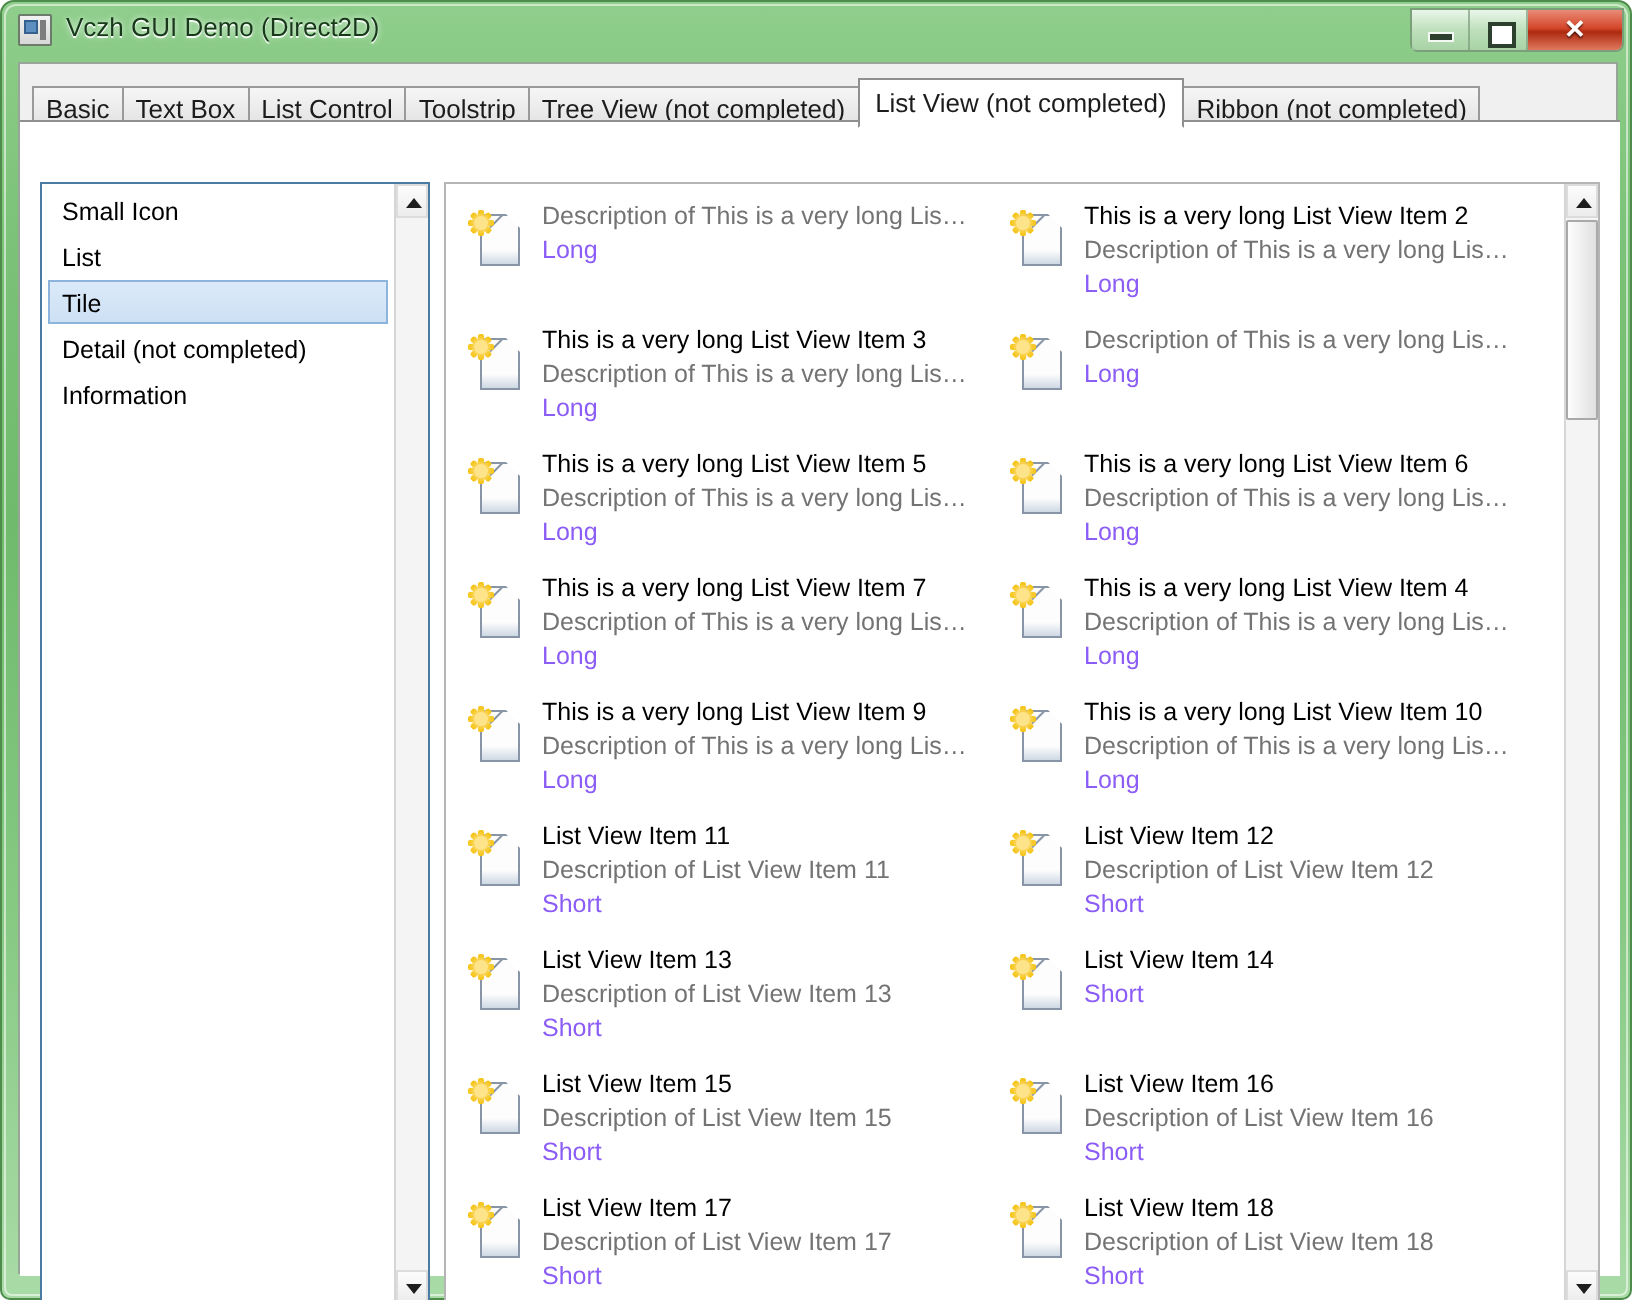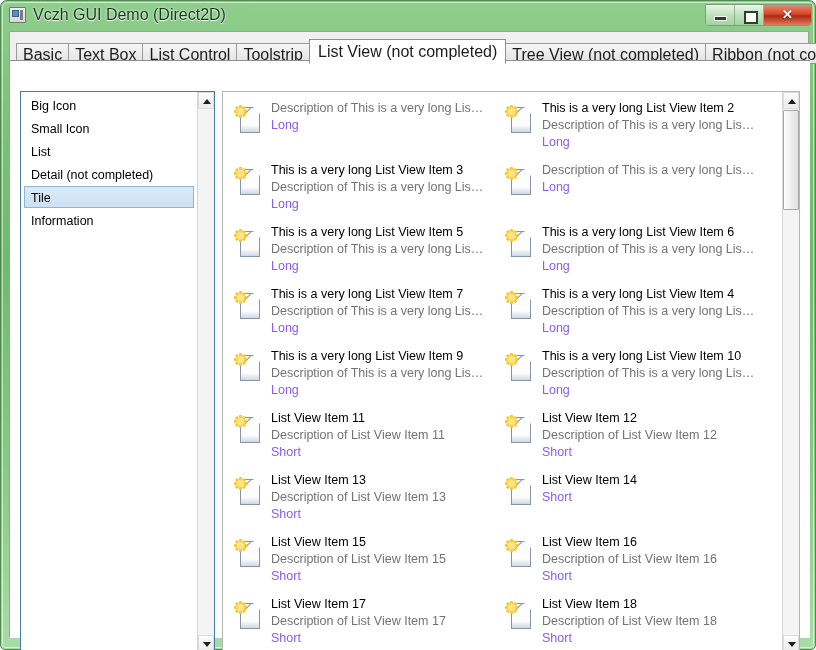--- a/index.html
+++ b/index.html
@@ -68,21 +68,21 @@
   #win-icon::after {
     content: "";
     position: absolute;
     right: 2px; top: 2px;
     width: 3px; height: 10px;
     background: #7d7d7d;
   }
   #win-title {
     position: absolute;
     left: 32px; top: 5px;
-    font-size: 16px;
+    font-size: 13px;
     color: #17391a;
     text-shadow: 0 1px 0 rgba(255,255,255,0.85), 0 0 3px rgba(255,255,255,0.9);
     white-space: nowrap;
   }
 
   #win-buttons {
     position: absolute;
     right: 5px; top: 3px;
     height: 22px;
     display: flex;
@@ -157,21 +157,21 @@
     display: flex;
     align-items: flex-end;
     height: 28px;
   }
   .tab {
     position: relative;
     height: 21px;
     line-height: 21px;
     padding: 0 6px;
     margin-right: -1px;
-    font-size: 16px;
+    font-size: 13px;
     color: #1c1c1c;
     background: linear-gradient(180deg,#f6f6f6,#e2e2e2);
     border: 1px solid #9a9a9a;
     border-bottom: 1px solid #8f8f8f;
     box-sizing: border-box;
     white-space: nowrap;
     cursor: default;
   }
   .tab.active {
     height: 25px;
@@ -438,36 +438,35 @@
   </div>
 
   <div id="client">
 
     <div id="tabstrip">
       <div id="tablist">
           <div class="tab"><span>Basic</span></div>
           <div class="tab"><span>Text Box</span></div>
           <div class="tab"><span>List Control</span></div>
           <div class="tab"><span>Toolstrip</span></div>
+          <div class="tab"><span>Tree View (not completed)</span></div>
           <div class="tab active"><span>List View (not completed)</span></div>
-          <div class="tab"><span>Tree View (not completed)</span></div>
           <div class="tab"><span>Ribbon (not completed)</span></div>
         </div>
     </div>
     <div id="tab-underline"></div>
 
     <div id="tabpage">
 
       <div id="mode-list">
         <div id="mode-items">
-            <div class="mode-item"><span>Big Icon</span></div>
             <div class="mode-item"><span>Small Icon</span></div>
             <div class="mode-item"><span>List</span></div>
+            <div class="mode-item selected"><span>Tile</span></div>
             <div class="mode-item"><span>Detail (not completed)</span></div>
-            <div class="mode-item selected"><span>Tile</span></div>
             <div class="mode-item"><span>Information</span></div>
           </div>
         <div class="vscroll" id="left-scroll">
           <div class="sb-btn up">
             <span class="sb-arrow up"></span>
           </div>
           <div class="sb-btn down">
             <span class="sb-arrow down"></span>
           </div>
         </div>

